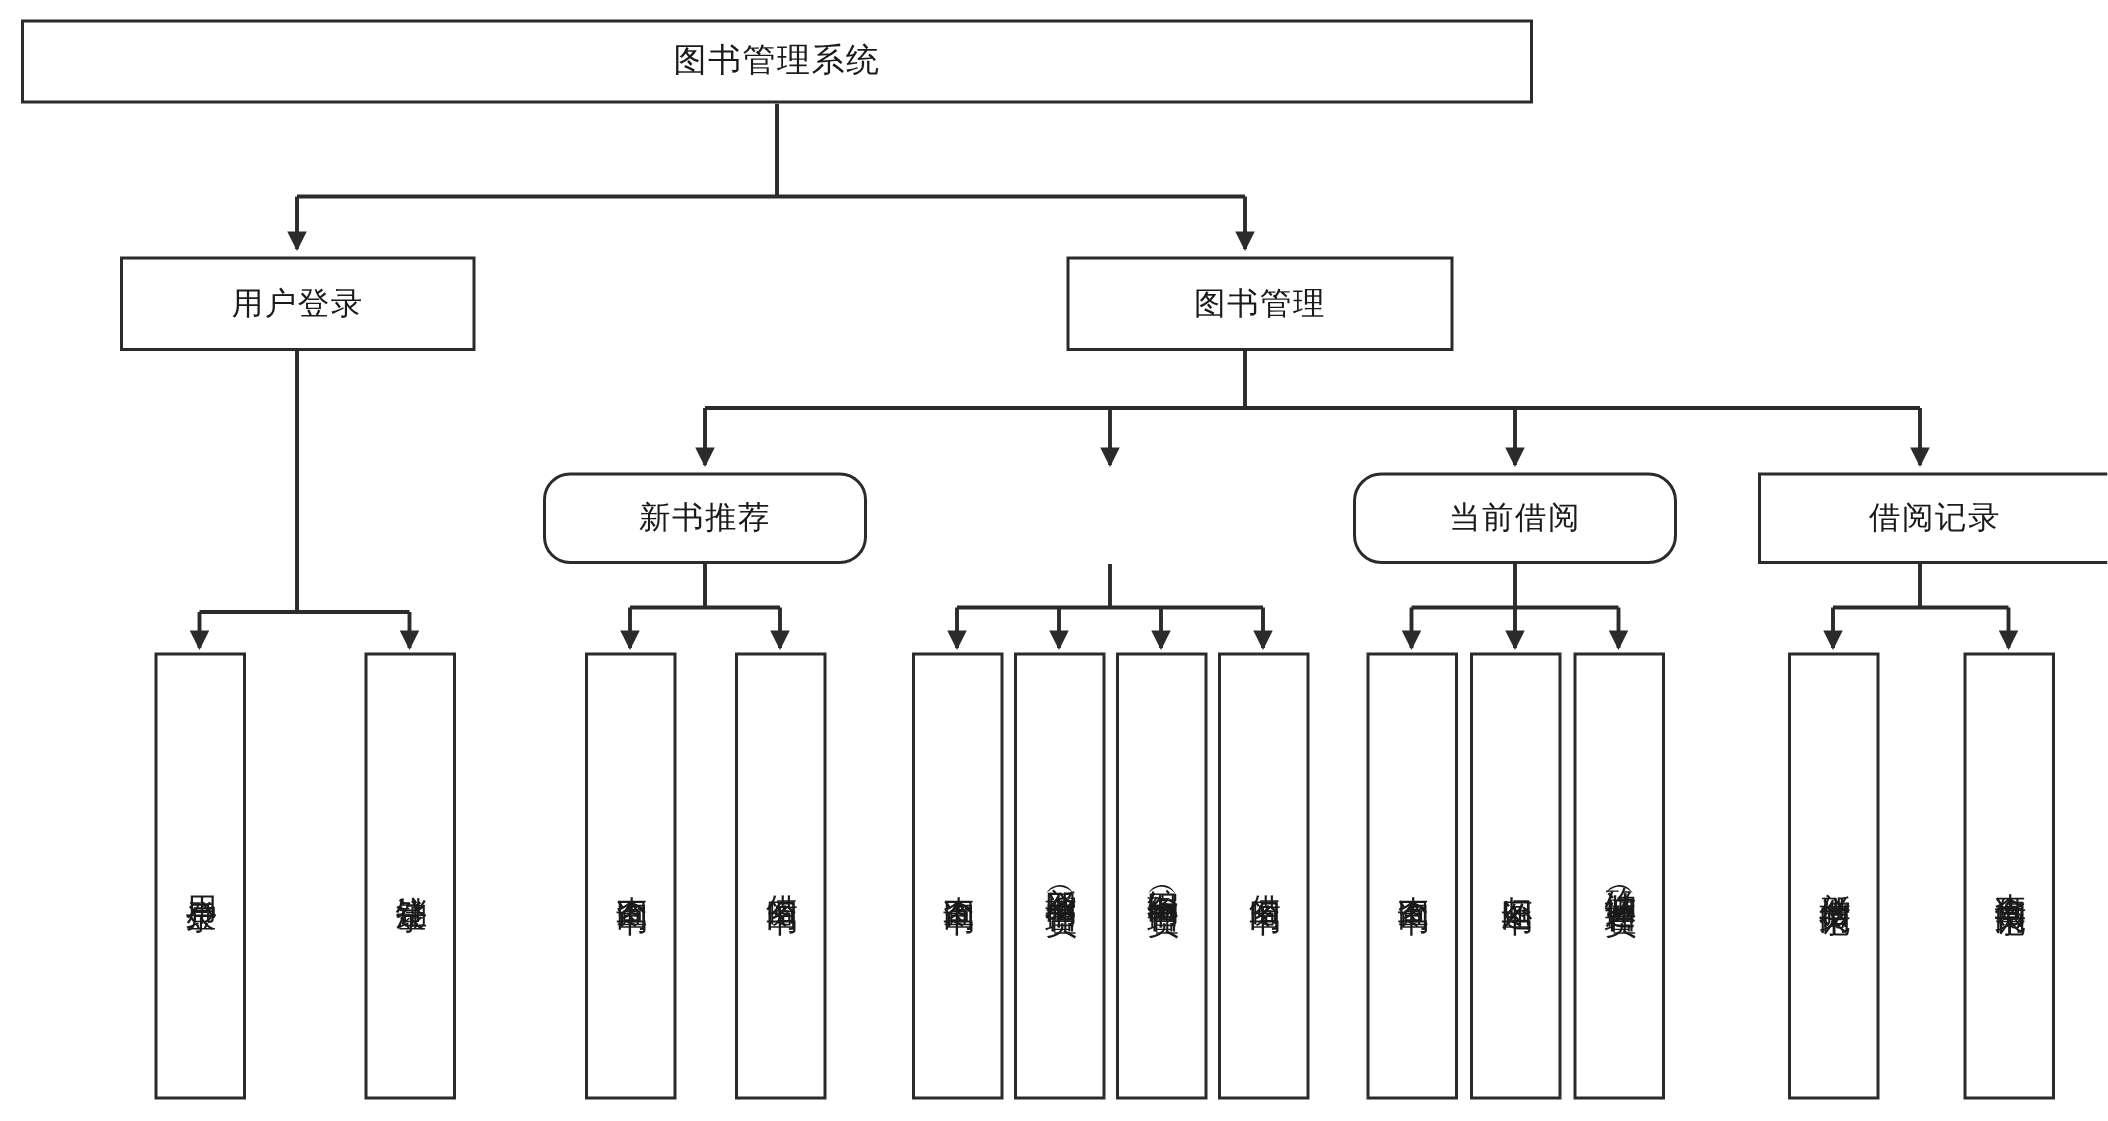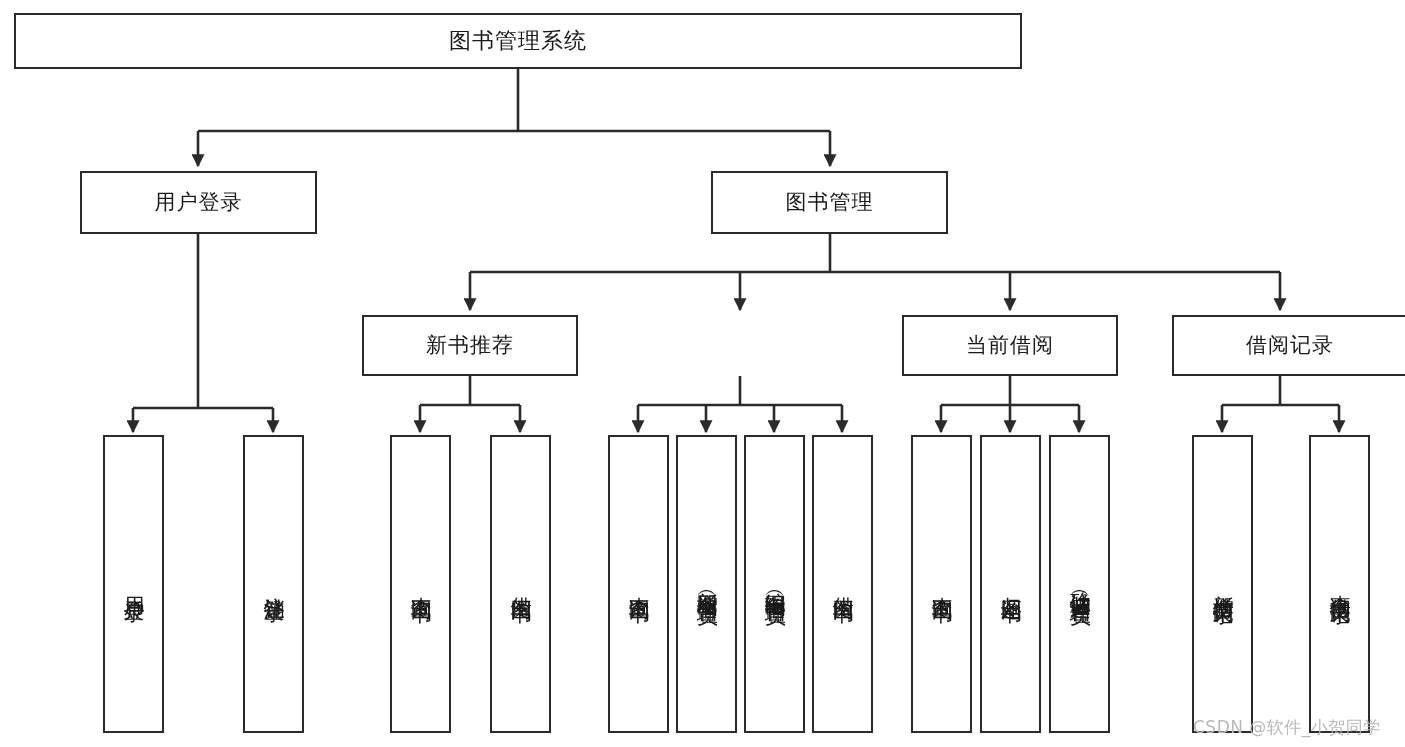--- a/index.html
+++ b/index.html
@@ -118,39 +118,38 @@
       <path d="M 1280 376 L 1280 405"></path>
       <path d="M 1222 405 L 1339 405"></path>
       <path d="M 1222 405 L 1222 432" marker-end="url(#arrow)"></path>
       <path d="M 1339 405 L 1339 432" marker-end="url(#arrow)"></path>
     </g>
   </svg>
 
   <div class="node horiz root" style="left:14px; top:13px; width:1008px; height:56px;">图书管理系统</div>
 
   <div class="node horiz" style="left:80px; top:171px; width:237px; height:63px;">用户登录</div>
-  <div class="node horiz" style="left:711px; top:171px; width:237px; height:63px;">图书管理</div>
+  <div class="node horiz" style="left:711px; top:171px; width:258px; height:63px;">图书管理</div>
 
-  <div class="node horiz" style="left:362px; top:315px; width:216px; height:61px;">新书推荐</div>
-  <div class="node horiz" style="left:902px; top:315px; width:216px; height:61px;">当前借阅</div>
+  <div class="node horiz" style="left:362px; top:315px; width:216px; height:61px;border-radius:18px;">新书推荐</div>
+  <div class="node horiz" style="left:902px; top:315px; width:216px; height:61px;border-radius:19px;">当前借阅</div>
   <div class="node horiz" style="left:1172px; top:315px; width:236px; height:61px;">借阅记录</div>
 
   <div class="node vert" style="left:103px; top:435px; width:61px; height:298px;">用户登录</div>
   <div class="node vert" style="left:243px; top:435px; width:61px; height:298px;">注销登录</div>
 
   <div class="node vert" style="left:390px; top:435px; width:61px; height:298px;">查询图书</div>
   <div class="node vert" style="left:490px; top:435px; width:61px; height:298px;">借阅图书</div>
 
   <div class="node vert" style="left:608px; top:435px; width:61px; height:298px;">查询图书</div>
   <div class="node vert" style="left:676px; top:435px; width:61px; height:298px;">新增图书（管理员）</div>
   <div class="node vert" style="left:744px; top:435px; width:61px; height:298px;">编辑图书（管理员）</div>
   <div class="node vert" style="left:812px; top:435px; width:61px; height:298px;">借阅图书</div>
 
   <div class="node vert" style="left:911px; top:435px; width:61px; height:298px;">查询图书</div>
   <div class="node vert" style="left:980px; top:435px; width:61px; height:298px;">归还图书</div>
   <div class="node vert" style="left:1049px; top:435px; width:61px; height:298px;">确认归还（管理员）</div>
 
   <div class="node vert" style="left:1192px; top:435px; width:61px; height:298px;">新增借阅记录</div>
   <div class="node vert" style="left:1309px; top:435px; width:61px; height:298px;">查询借阅记录</div>
 
-  <div class="watermark" style="left:1193px; top:716px;">CSDN @软件_小贺同学</div>
 
 </div>
 
 </body></html>

